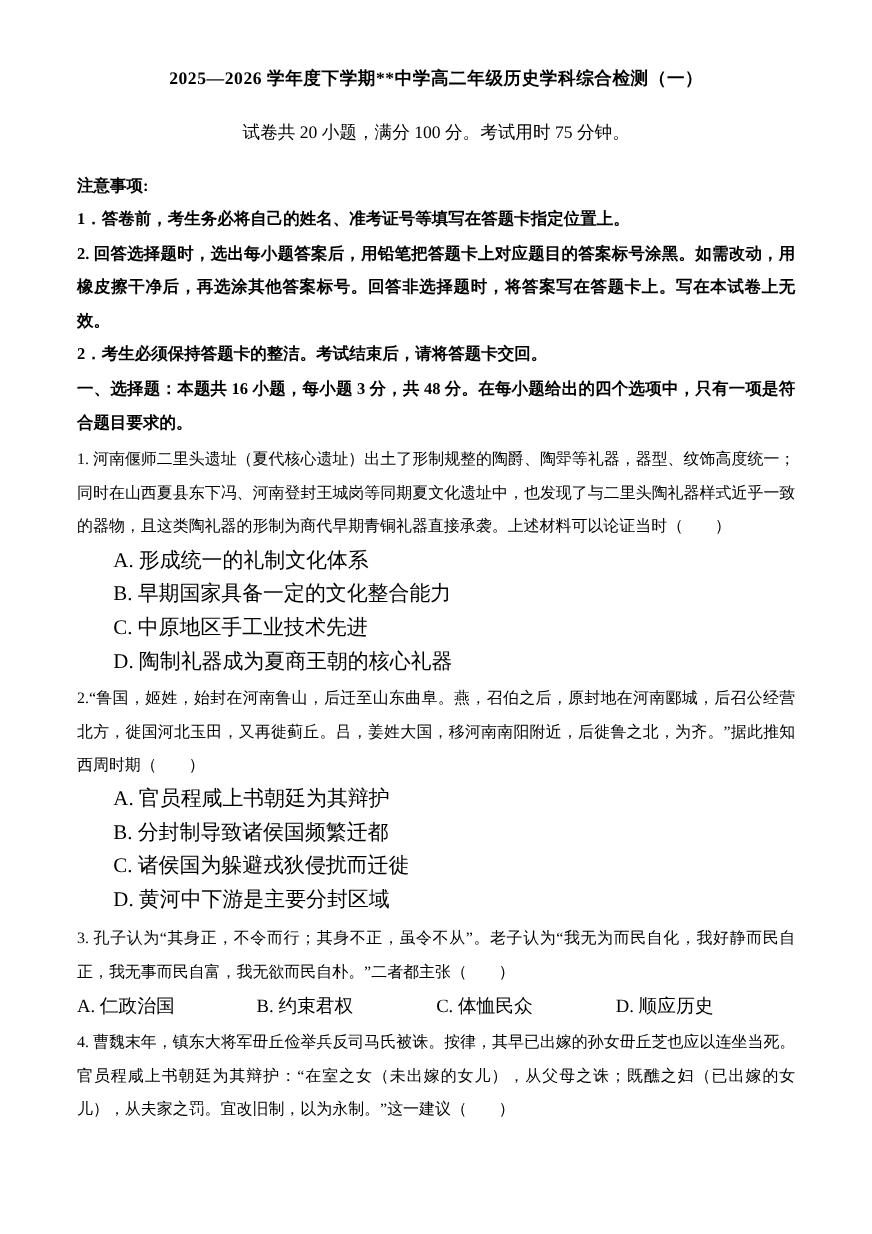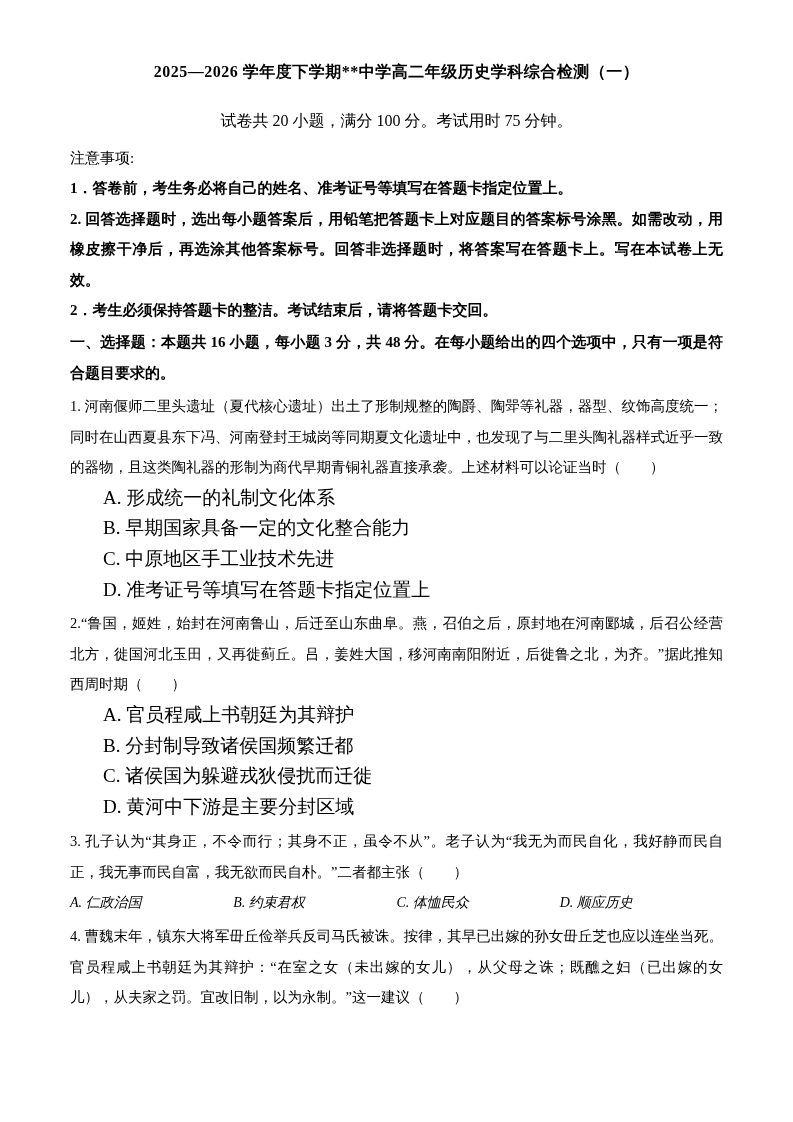--- a/index.html
+++ b/index.html
@@ -27,23 +27,23 @@
     letter-spacing: 0.5px;
   }
   .doc-subtitle {
     margin-top: 21px;
     text-align: center;
     font-size: 16px;
     font-weight: normal;
     line-height: 24px;
   }
   .notice-heading {
-    margin-top: 10px;
+    margin-top: 22px;
     font-size: 15px;
-    font-weight: normal;
+    font-weight: bold;
     line-height: 30.4px;
   }
   .notice-item {
     font-size: 15px;
     font-weight: bold;
     line-height: 30.4px;
     text-align: justify;
   }
   .section-heading {
     margin-top: 2px;
@@ -58,23 +58,22 @@
     line-height: 30.6px;
     text-align: justify;
   }
   .option-line {
     font-size: 19px;
     line-height: 30.6px;
     margin-left: 33px;
   }
   .options-row {
     display: flex;
-    font-size: 14px;
+    font-size: 17px;
     line-height: 30.6px;
-    font-style: italic;
   }
   .options-row .option-cell { width: 25%; }
 </style>
 </head>
 <body>
 
 <div class="page">
 
   <div class="doc-title">2025—2026 学年度下学期**中学高二年级历史学科综合检测（一）</div>
 
@@ -86,21 +85,21 @@
   <div class="notice-item">2. 回答选择题时，选出每小题答案后，用铅笔把答题卡上对应题目的答案标号涂黑。如需改动，用橡皮擦干净后，再选涂其他答案标号。回答非选择题时，将答案写在答题卡上。写在本试卷上无效。</div>
   <div class="notice-item">2．考生必须保持答题卡的整洁。考试结束后，请将答题卡交回。</div>
 
   <div class="section-heading">一、选择题：本题共 16 小题，每小题 3 分，共 48 分。在每小题给出的四个选项中，只有一项是符合题目要求的。</div>
 
   <div class="question" style="margin-top:2px;">
     <div class="question-text">1. 河南偃师二里头遗址（夏代核心遗址）出土了形制规整的陶爵、陶斝等礼器，器型、纹饰高度统一；同时在山西夏县东下冯、河南登封王城岗等同期夏文化遗址中，也发现了与二里头陶礼器样式近乎一致的器物，且这类陶礼器的形制为商代早期青铜礼器直接承袭。上述材料可以论证当时（　　）</div>
     <div class="option-line">A. 形成统一的礼制文化体系</div>
     <div class="option-line">B. 早期国家具备一定的文化整合能力</div>
     <div class="option-line">C. 中原地区手工业技术先进</div>
-    <div class="option-line">D. 准考证号等填写在答题卡指定位置上</div>
+    <div class="option-line">D. 陶制礼器成为夏商王朝的核心礼器</div>
   </div>
 
   <div class="question">
     <div class="question-text">2.“鲁国，姬姓，始封在河南鲁山，后迁至山东曲阜。燕，召伯之后，原封地在河南郾城，后召公经营北方，徙国河北玉田，又再徙蓟丘。吕，姜姓大国，移河南南阳附近，后徙鲁之北，为齐。”据此推知西周时期（　　）</div>
     <div class="option-line">A. 官员程咸上书朝廷为其辩护</div>
     <div class="option-line">B. 分封制导致诸侯国频繁迁都</div>
     <div class="option-line">C. 诸侯国为躲避戎狄侵扰而迁徙</div>
     <div class="option-line">D. 黄河中下游是主要分封区域</div>
   </div>
 

